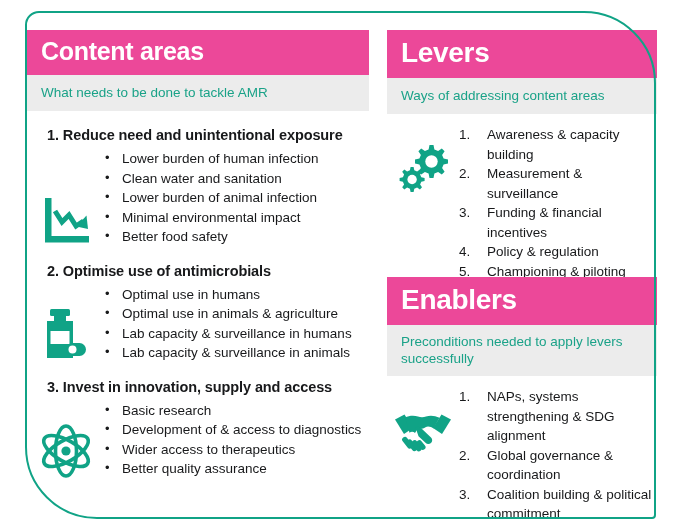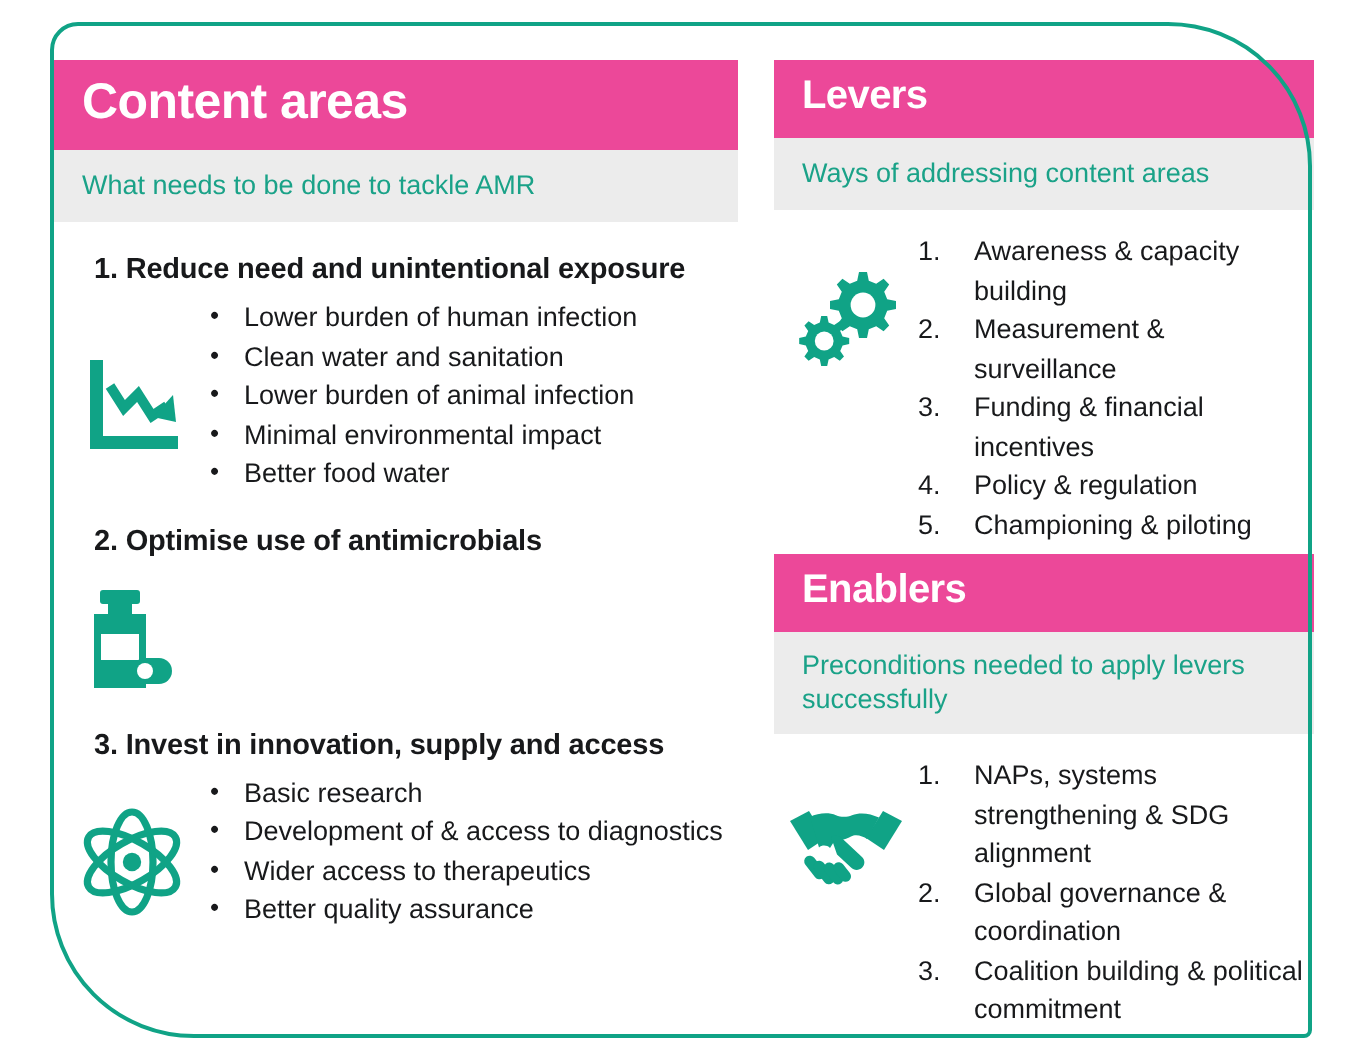--- a/index.html
+++ b/index.html
@@ -62,21 +62,21 @@
     color: #ffffff;
     font-size: 25px;
     font-weight: bold;
     letter-spacing: -0.3px;
     padding: 7px 0 9px 14px;
     box-sizing: border-box;
     white-space: nowrap;
   }
   #levers-column .panel-header,
   #enablers-column .panel-header {
-    font-size: 20px;
+    font-size: 28px;
   }
 
   .panel-subtitle {
     background: #ececec;
     color: #1aa288;
     font-size: 13.5px;
     line-height: 17px;
     padding: 9px 0 10px 14px;
     box-sizing: border-box;
   }
@@ -91,21 +91,21 @@
   .section-title {
     font-size: 14.5px;
     font-weight: bold;
     color: #18191b;
     letter-spacing: -0.1px;
     padding-left: 20px;
     white-space: nowrap;
   }
   .section-body {
     display: flex;
-    align-items: center;
+    align-items: flex-end;
     margin-top: 6px;
   }
   .section-icon {
     width: 78px;
     flex: 0 0 78px;
     display: flex;
     justify-content: center;
     padding-top: 10px;
   }
   .bullet-list {
@@ -194,38 +194,44 @@
             <path d="M5 3 L11.5 3 L11.5 41 L49 41 L49 47.5 L5 47.5 Z" fill="#10a386"></path>
             <path d="M15 16 L22 27 L29 20 L36 31 L43.5 26" stroke="#10a386" stroke-width="5" fill="none" stroke-linejoin="miter" stroke-linecap="butt"></path>
             <path d="M46.5 20.5 L48 34 L36.5 31.5 Z" fill="#10a386"></path>
           </svg>
         </div>
         <ul class="bullet-list">
           <li>Lower burden of human infection</li>
           <li>Clean water and sanitation</li>
           <li>Lower burden of animal infection</li>
           <li>Minimal environmental impact</li>
-          <li>Better food water</li>
+          <li>Better food safety</li>
         </ul>
       </div>
     </div>
 
     <div class="section">
       <div class="section-title">2. Optimise use of antimicrobials</div>
       <div class="section-body">
         <div class="section-icon">
           <svg width="46" height="54" viewBox="0 0 46 54">
             <rect x="7" y="0" width="20" height="7" rx="1.5" fill="#10a386"></rect>
             <rect x="11" y="7" width="12" height="5" fill="#10a386"></rect>
             <path d="M4 12 L30 12 L30 49 L4 49 Z" fill="#10a386"></path>
             <rect x="7.5" y="22" width="19" height="13" fill="#ffffff"></rect>
             <rect x="23" y="34" width="20" height="13" rx="6.5" fill="#10a386"></rect>
             <rect x="25.5" y="36.5" width="8" height="8" rx="4" fill="#ffffff"></rect>
           </svg>
         </div>
+        <ul class="bullet-list">
+          <li>Optimal use in humans</li>
+          <li>Optimal use in animals &amp; agriculture</li>
+          <li>Lab capacity &amp; surveillance in humans</li>
+          <li>Lab capacity &amp; surveillance in animals</li>
+        </ul>
       </div>
     </div>
 
     <div class="section">
       <div class="section-title">3. Invest in innovation, supply and access</div>
       <div class="section-body">
         <div class="section-icon">
           <svg width="56" height="56" viewBox="0 0 56 56">
             <g fill="none" stroke="#10a386" stroke-width="3.6">
               <ellipse cx="28" cy="28" rx="10.5" ry="25"></ellipse>

